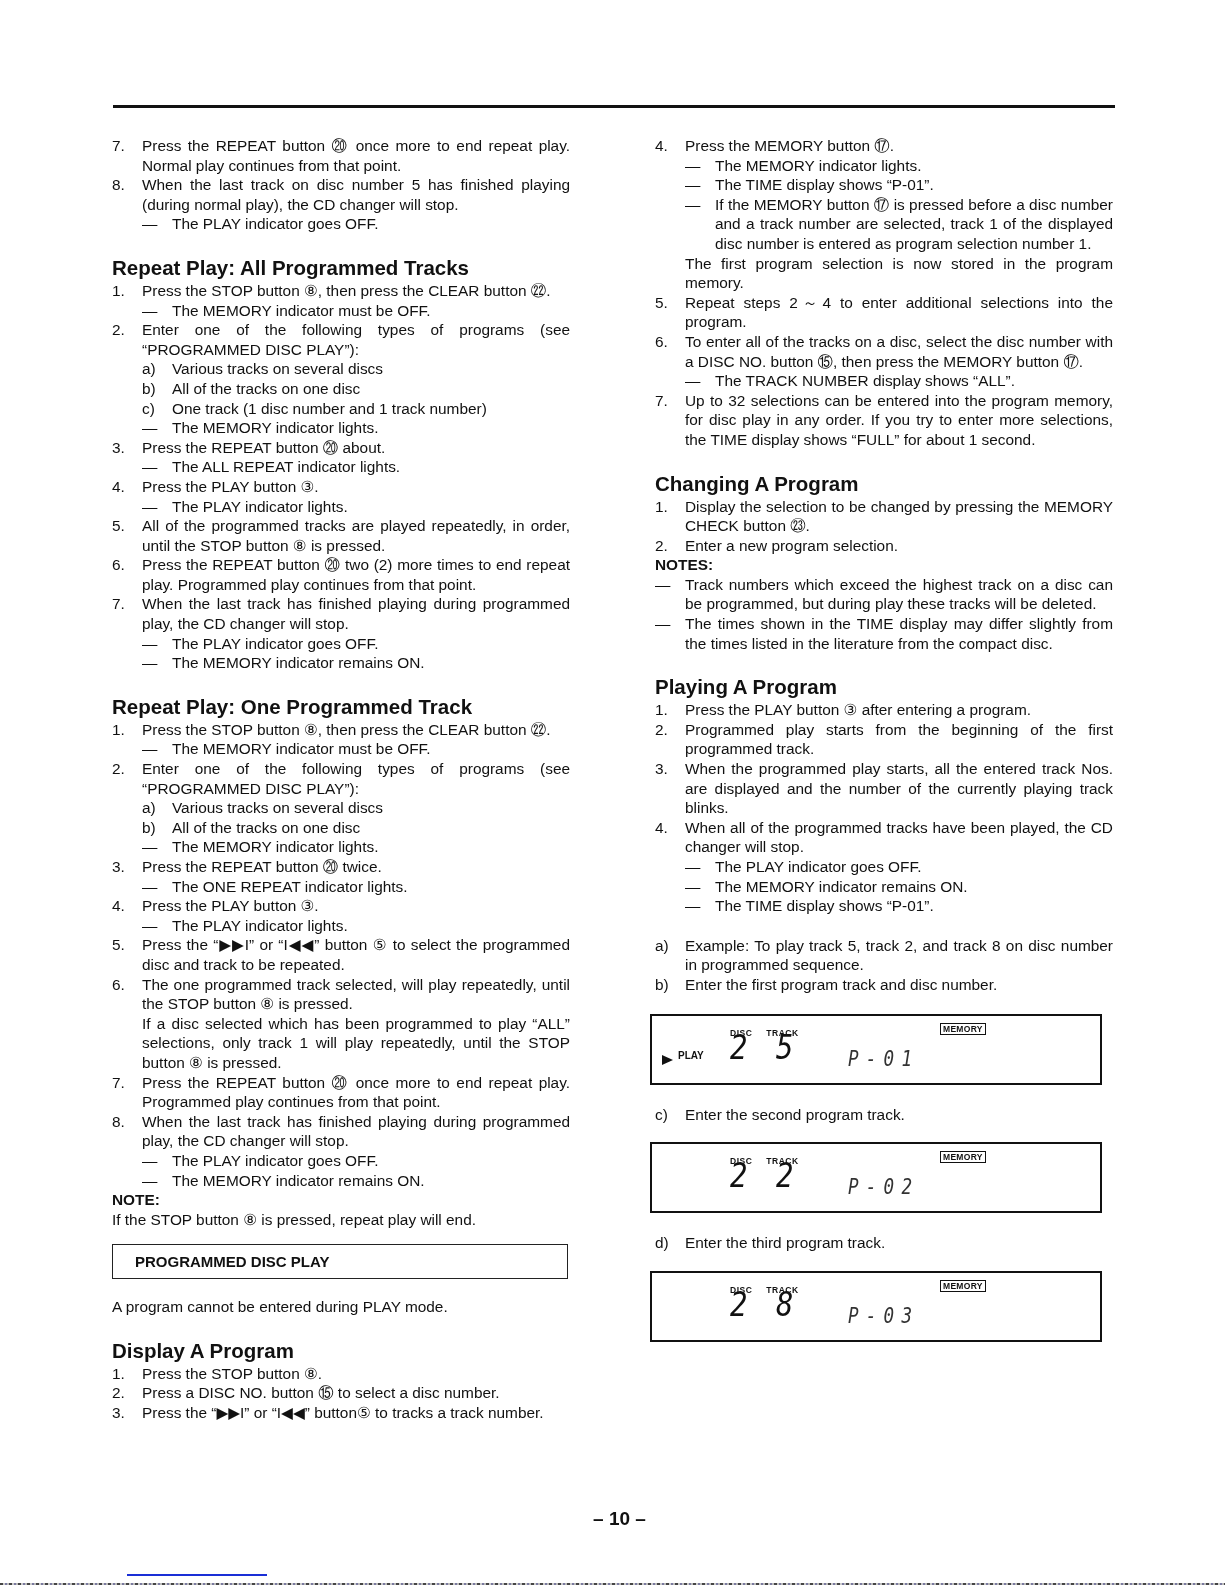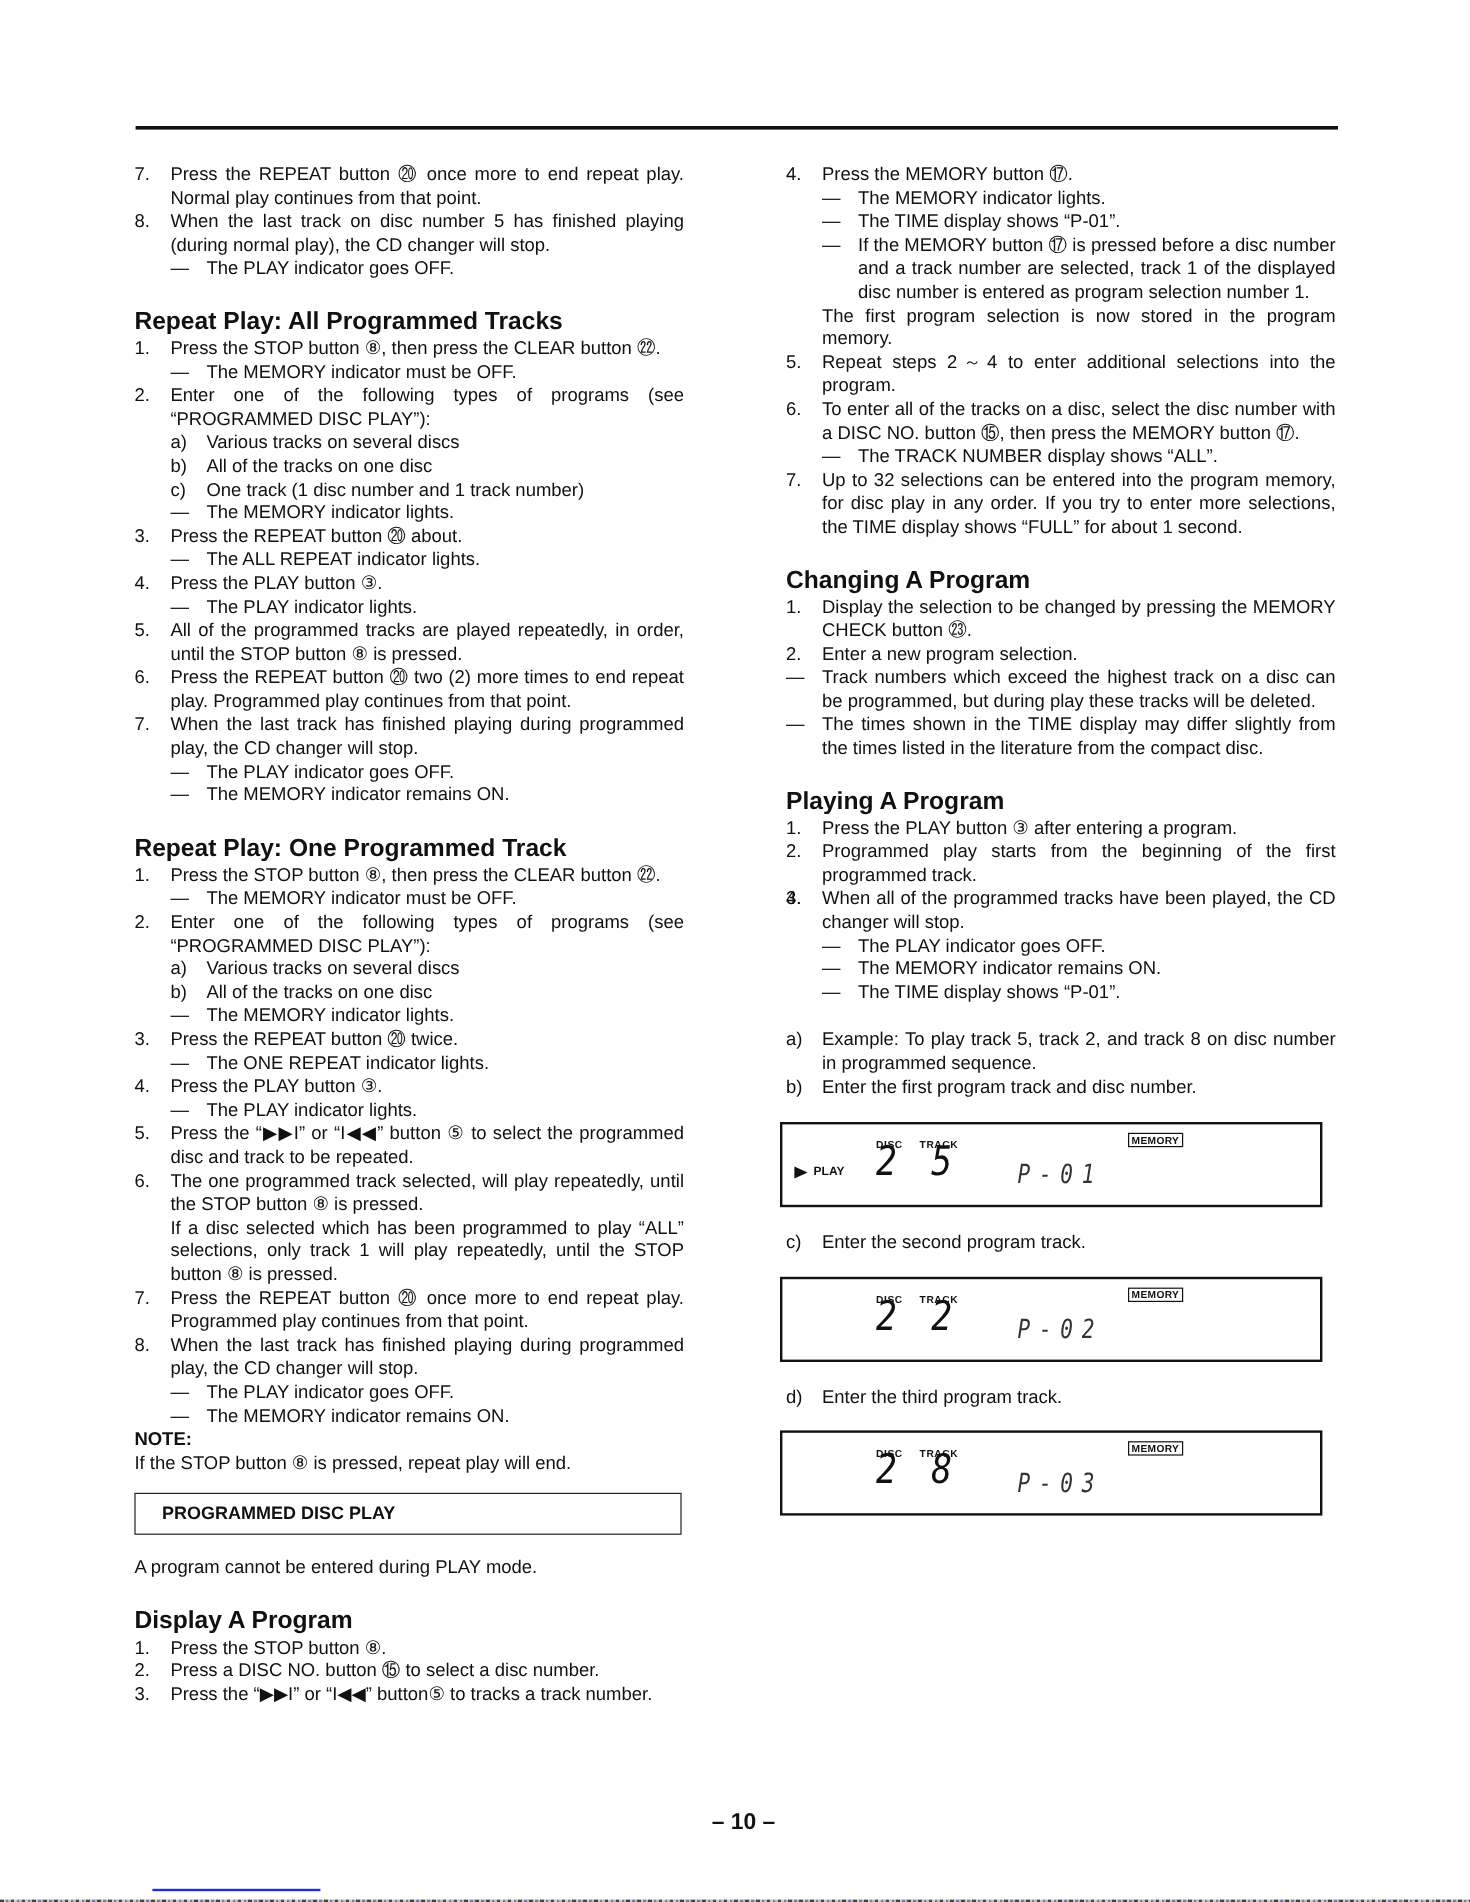--- a/index.html
+++ b/index.html
@@ -37,21 +37,21 @@
     }
     .lcd .labels {
       position: absolute; left: 78px; top: 8px; font-size: 8.5px; font-weight: bold; letter-spacing: 0.5px;
     }
     .lcd .labels span { margin-right: 14px; }
     .lcd .mem {
       position: absolute; left: 288px; top: 7px; font-size: 8.5px; font-weight: bold;
       border: 1.3px solid #111; padding: 0 2px; line-height: 10px; letter-spacing: 0.3px;
     }
     .lcd .play {
-      position: absolute; left: 10px; top: 30px; font-size: 10px; font-weight: bold; display: flex; align-items: center;
+      position: absolute; left: 10px; top: 30px; font-size: 10px; font-weight: bold; display: flex; align-items: flex-end;
     }
     .lcd .play .tri {
       width: 0; height: 0; border-top: 5px solid transparent; border-bottom: 5px solid transparent;
       border-left: 11px solid #111; margin-right: 5px;
     }
     .seg {
       position: absolute; font-family: "DejaVu Sans Mono", monospace; font-style: italic;
       font-weight: 300; color: #111;
     }
     .seg.big { font-size: 34px; top: 22px; transform: scaleX(0.85); transform-origin: left; }
@@ -142,28 +142,29 @@
   <div class="cont">The first program selection is now stored in the program memory.</div>
   <div class="item"><span class="num">5.</span><span>Repeat steps 2～4 to enter additional selections into the program.</span></div>
   <div class="item"><span class="num">6.</span><span>To enter all of the tracks on a disc, select the disc number with a DISC NO. button ⑮, then press the MEMORY button ⑰.</span></div>
   <div class="dash"><span class="num">—</span><span>The TRACK NUMBER display shows “ALL”.</span></div>
   <div class="item"><span class="num">7.</span><span>Up to 32 selections can be entered into the program memory, for disc play in any order. If you try to enter more selections, the TIME display shows “FULL” for about 1 second.</span></div>
 
   <div style="height:21px"></div>
   <h2>Changing A Program</h2>
   <div class="item"><span class="num">1.</span><span>Display the selection to be changed by pressing the MEMORY CHECK button ㉓.</span></div>
   <div class="item"><span class="num">2.</span><span>Enter a new program selection.</span></div>
+  <div class="note-h">NOTES:</div>
   <div class="dash0"><span class="num">—</span><span>Track numbers which exceed the highest track on a disc can be programmed, but during play these tracks will be deleted.</span></div>
   <div class="dash0"><span class="num">—</span><span>The times shown in the TIME display may differ slightly from the times listed in the literature from the compact disc.</span></div>
 
   <div style="height:21px"></div>
   <h2>Playing A Program</h2>
   <div class="item"><span class="num">1.</span><span>Press the PLAY button ③ after entering a program.</span></div>
   <div class="item"><span class="num">2.</span><span>Programmed play starts from the beginning of the first programmed track.</span></div>
-  <div class="item"><span class="num">3.</span></div>
+  <div class="item"><span class="num">3.</span><span>When the programmed play starts, all the entered track Nos. are displayed and the number of the currently playing track blinks.</span></div>
   <div class="item"><span class="num">4.</span><span>When all of the programmed tracks have been played, the CD changer will stop.</span></div>
   <div class="dash"><span class="num">—</span><span>The PLAY indicator goes OFF.</span></div>
   <div class="dash"><span class="num">—</span><span>The MEMORY indicator remains ON.</span></div>
   <div class="dash"><span class="num">—</span><span>The TIME display shows “P-01”.</span></div>
 
   <div style="height:20px"></div>
   <div class="alpha"><span class="num">a)</span><span>Example: To play track 5, track 2, and track 8 on disc number in programmed sequence.</span></div>
   <div class="alpha"><span class="num">b)</span><span>Enter the first program track and disc number.</span></div>
 
   <div style="height:19px"></div>

